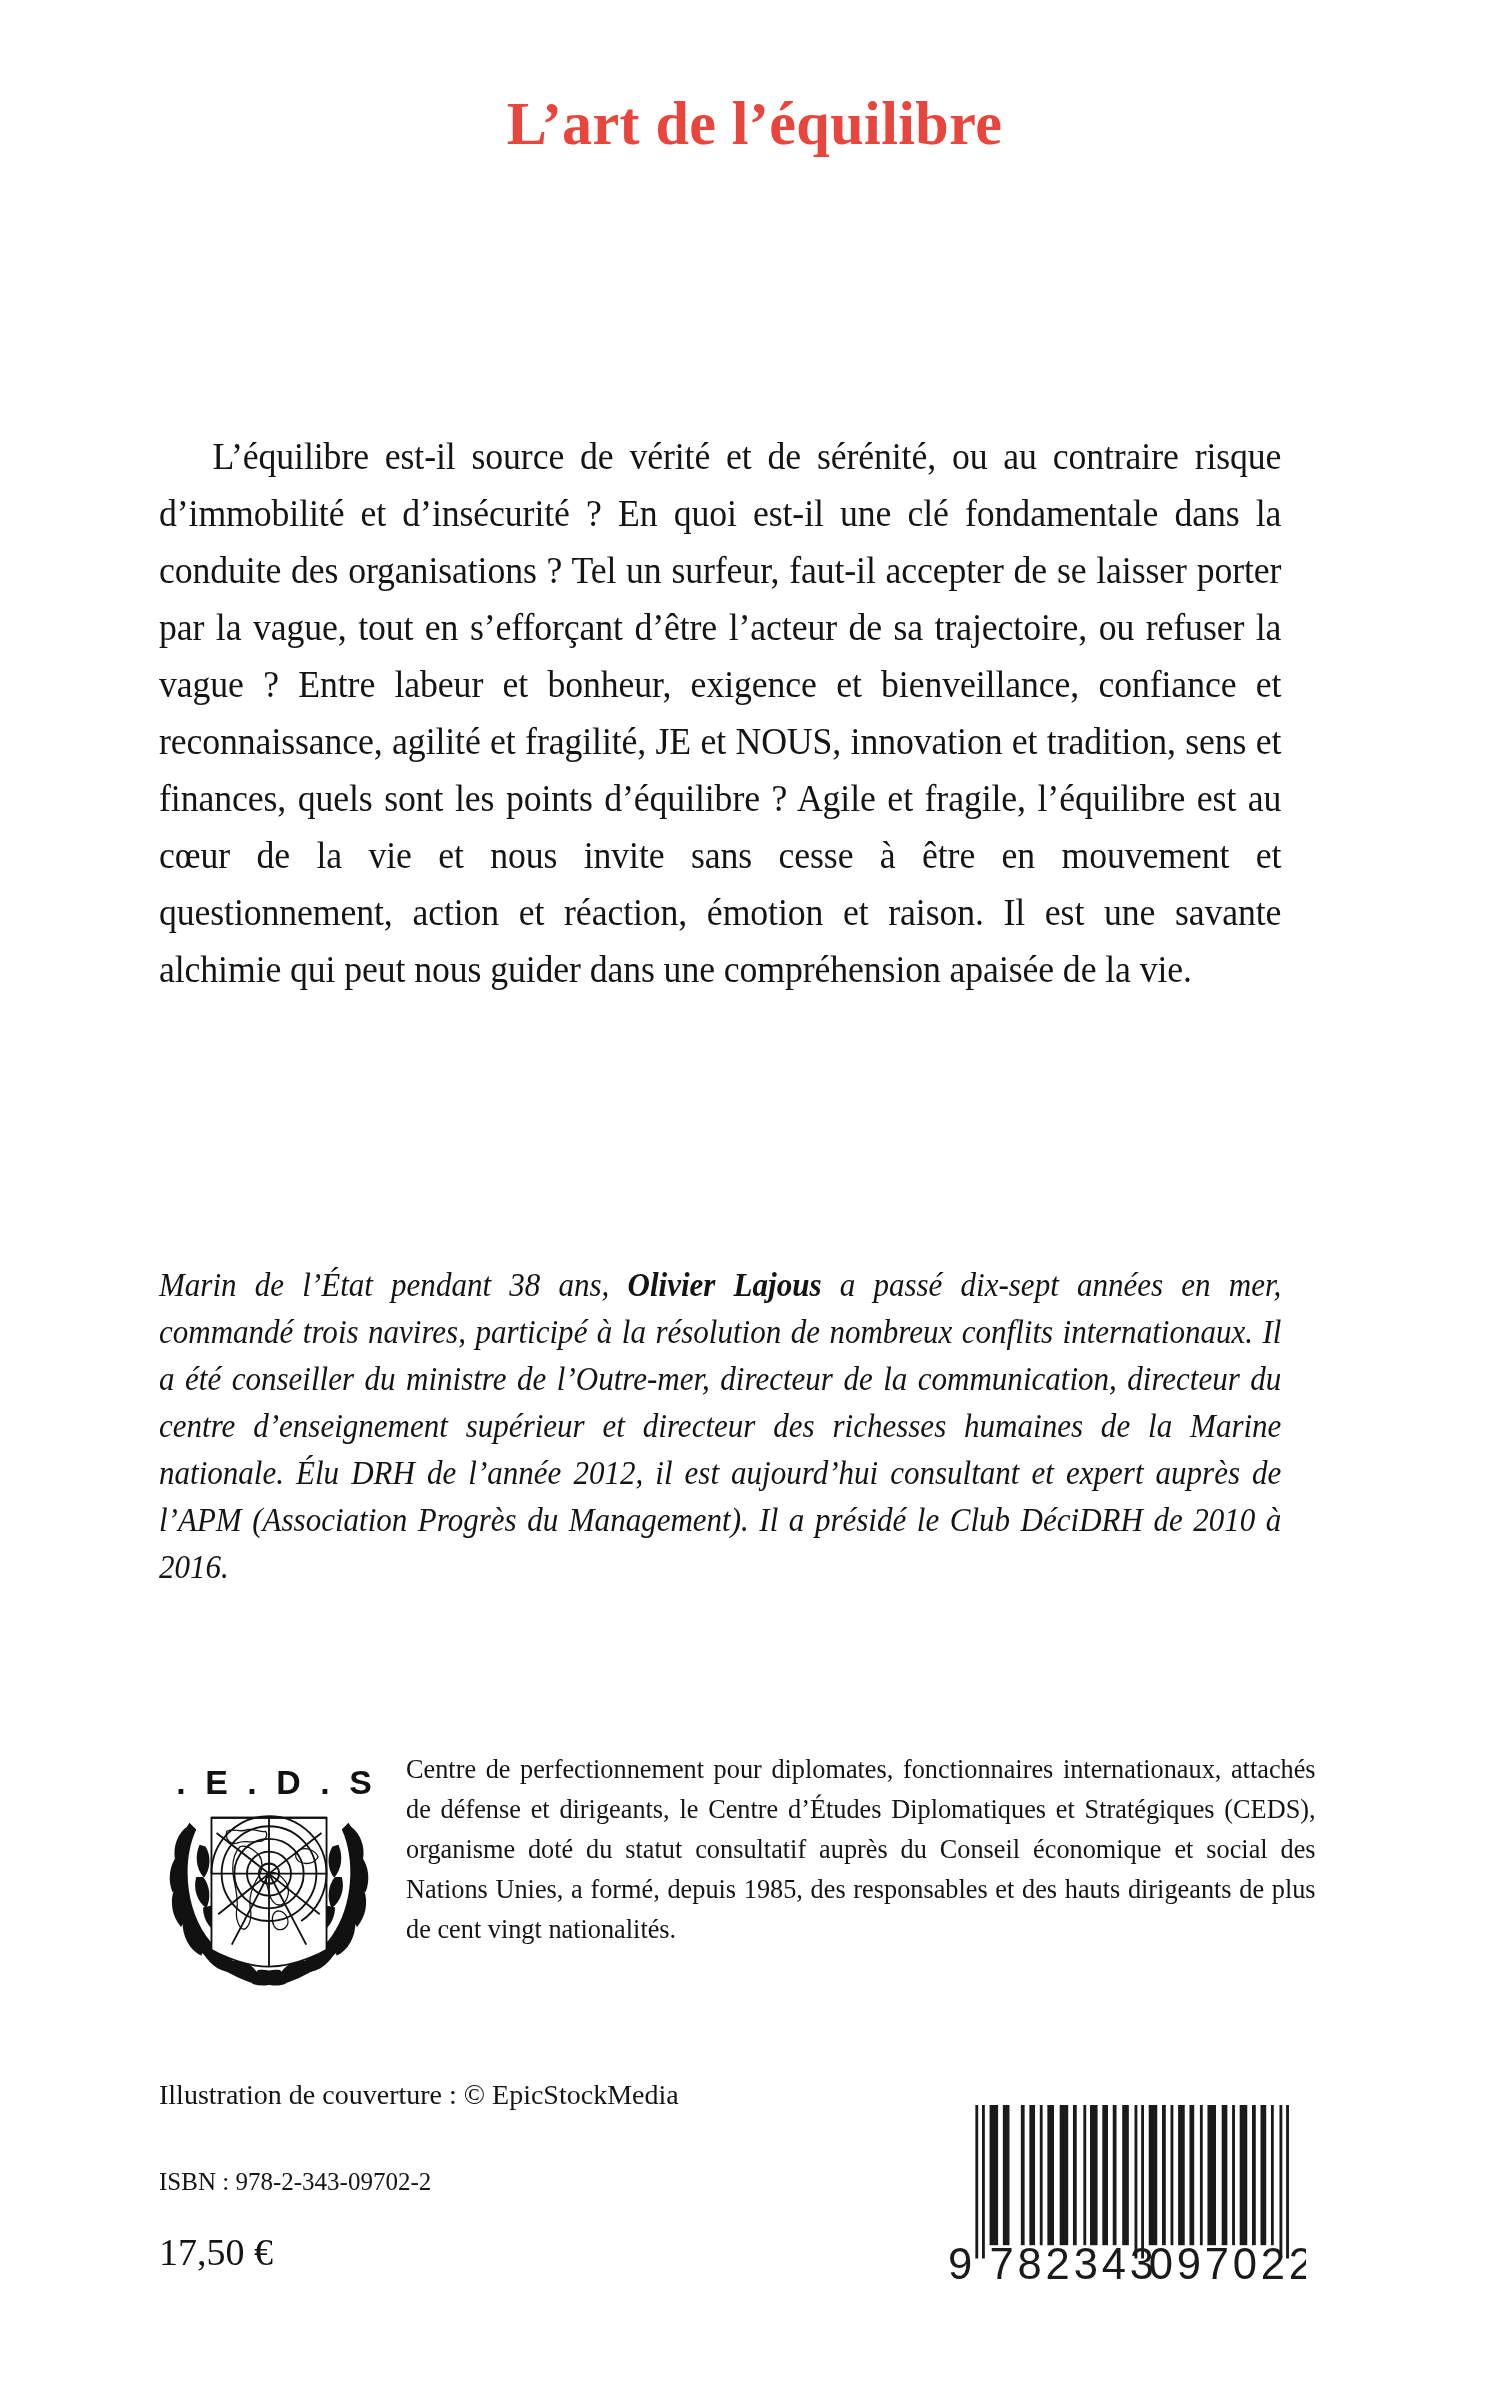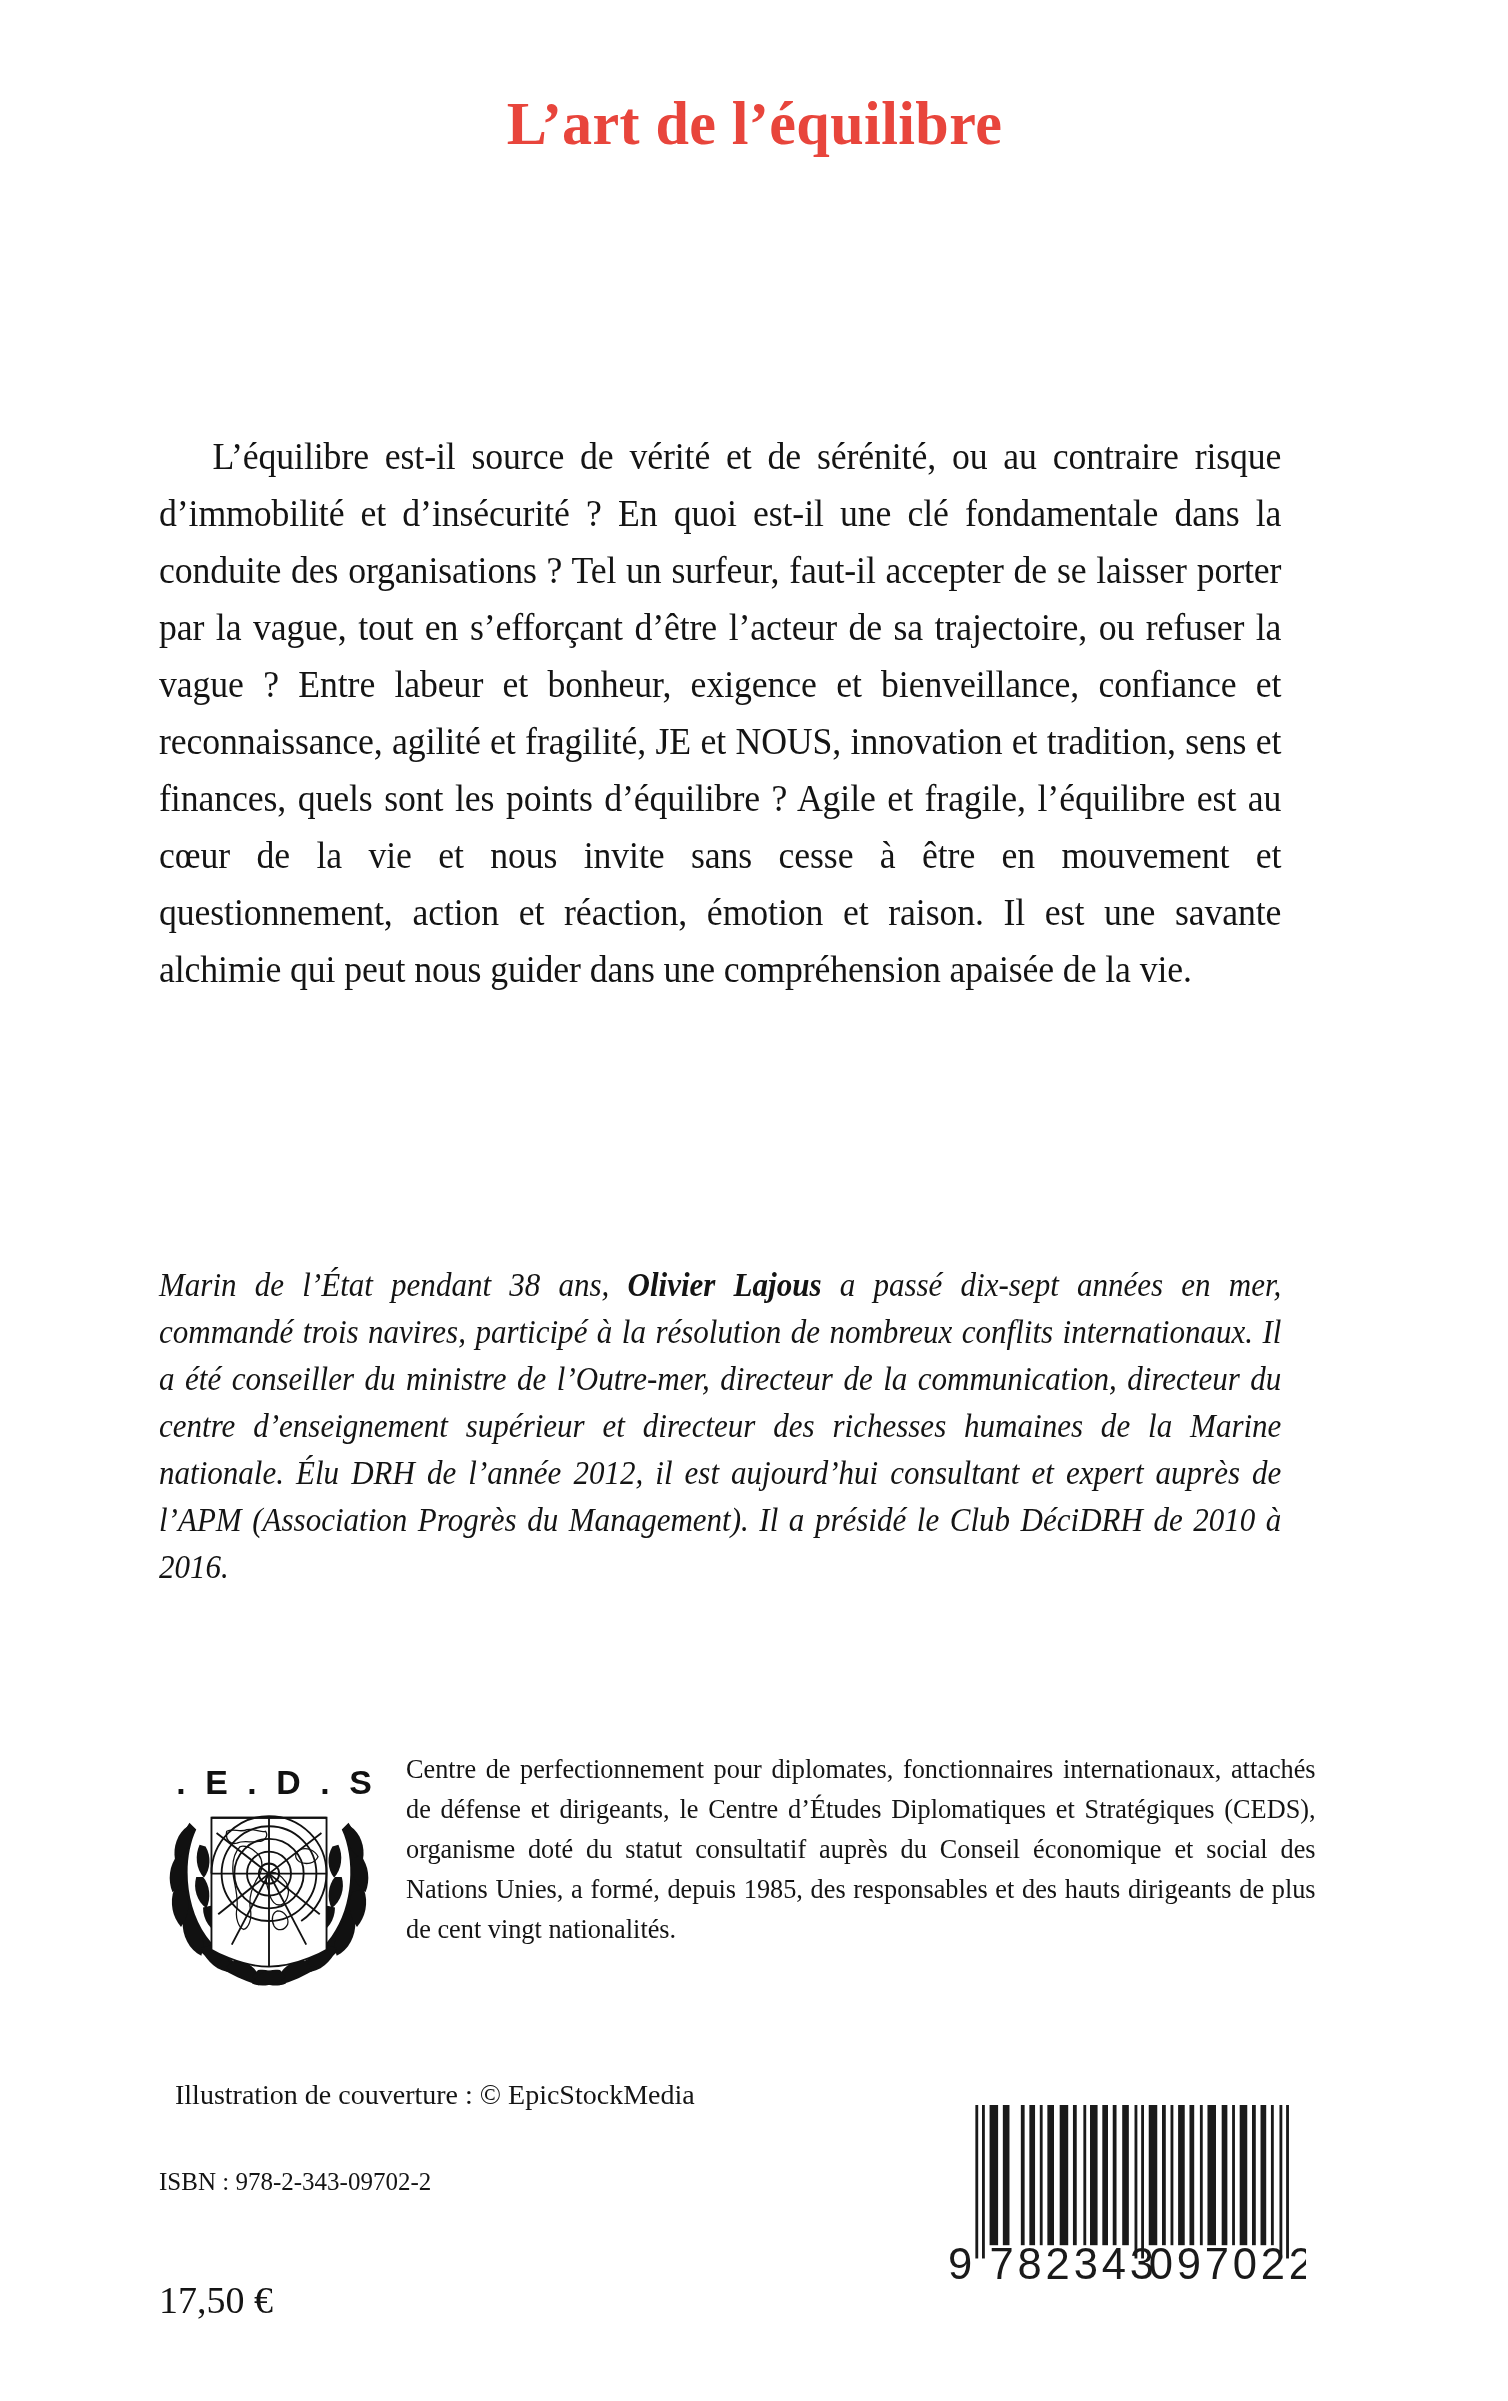--- a/index.html
+++ b/index.html
@@ -108,41 +108,40 @@
   .footer {
     position: absolute;
     top: 2077px;
     left: 159px;
     width: 1194px;
     height: 246px;
   }
   .credit {
     position: absolute;
     top: 0;
-    left: 16px;
+    left: 0;
     font-size: 28px;
     line-height: 36px;
     color: #141414;
   }
   .isbn {
     position: absolute;
     top: 87px;
     left: 0;
     font-size: 25px;
     line-height: 36px;
     color: #141414;
   }
   .price {
     position: absolute;
     top: 153px;
     left: 0;
     font-size: 38px;
     line-height: 45px;
     color: #141414;
-    margin-top: 48px;
   }
 
   
   .barcode-wrap {
     position: absolute;
     top: 2069px;
     left: 946px;
     width: 360px;
   }
   .barcode-wrap svg { display: block; width: 360px; height: auto; }

